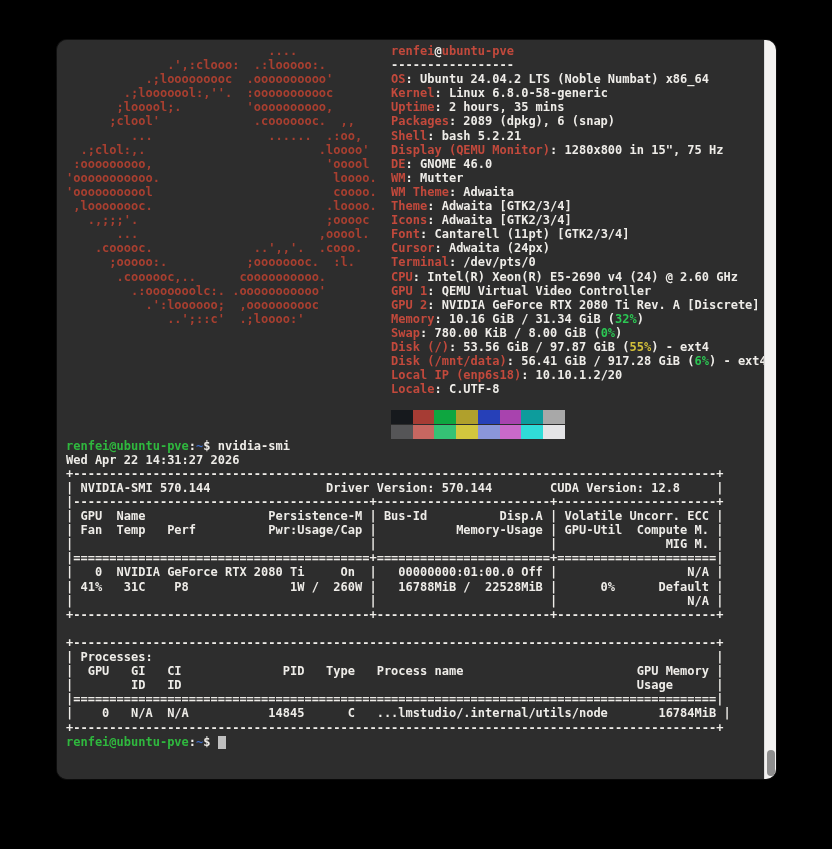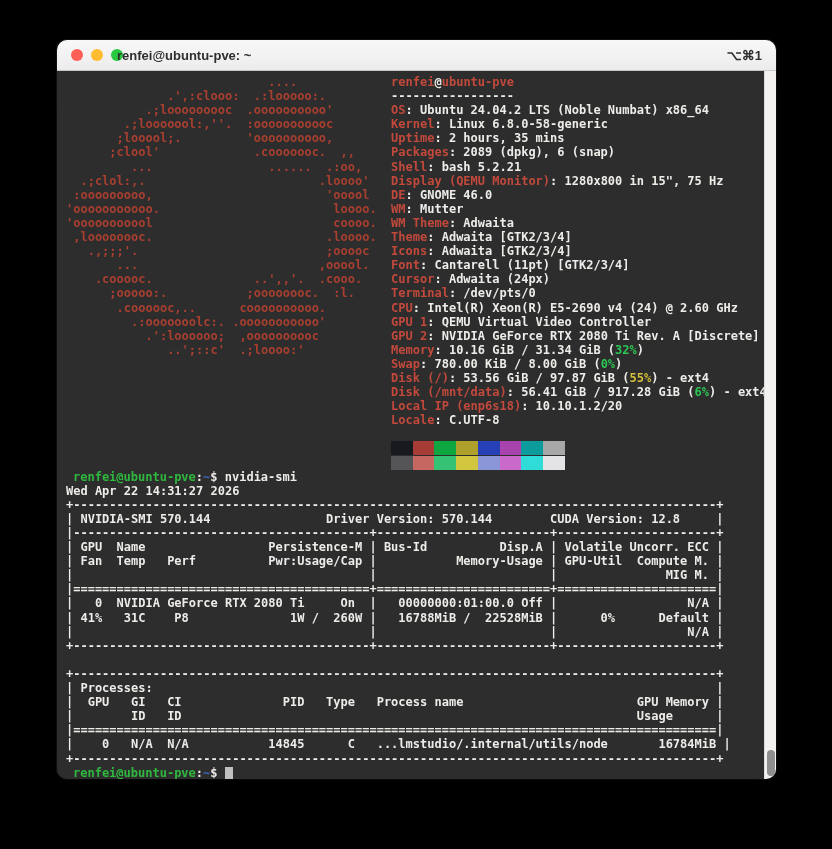--- a/index.html
+++ b/index.html
@@ -21,47 +21,38 @@
               font-size:13px; color:#2e2e2e; }
 
   .term { flex:1; position:relative; background:var(--bg,#2d2d2d); }
   .term-out { position:absolute; left:9px; top:4px;
               font-family:"DejaVu Sans Mono", monospace; font-weight:bold;
               font-size:12px; line-height:14.1px; white-space:pre; }
   .trow { height:14.1px; }
   .c-fg     { color:var(--fg); }
   .c-red    { color:var(--red); }
   .c-art    { color:var(--art); }
-  .c-green  { color:var(--green);margin-left:7px; }
+  .c-green  { color:var(--green); }
   .c-blue   { color:var(--blue); }
   .c-pgreen { color:var(--pgreen);text-align:right; }
   .c-yellow { color:var(--yellow); }
   .cursor { display:inline-block; width:8px; height:13px; background:var(--cursor);
             vertical-align:text-bottom; }
   .pal { }
 
   .scrollbar { position:absolute; top:0; right:0; bottom:0; width:12px; background:#f3f2f1;
                border-left:1px solid #dcdcdc; }
   .thumb { position:absolute; left:1.5px; right:1.5px; bottom:3px; height:26px;
            border-radius:4.5px; background:#8e8e8e; }
 </style>
 </head>
 <body>
 
 <div class="stage">
   <div class="window">
-    <div class="titlebar">
-      <div class="lights">
-        <span class="light" style="background-color: rgb(255, 95, 87);"></span>
-        <span class="light" style="background-color: rgb(254, 188, 46);"></span>
-        <span class="light" style="background-color: rgb(40, 200, 64);"></span>
-      </div>
-      <span class="title">renfei@ubuntu-pve: ~</span>
-      <span class="shortcut">⌥⌘1</span>
-    </div>
     <div class="term">
       <div class="term-out"><div class="trow"><span class="c-art">                            ....             </span><span class="c-red">renfei</span><span class="c-fg">@</span><span class="c-red">ubuntu-pve</span></div><div class="trow"><span class="c-art">              .',:clooo:  .:looooo:.         </span><span class="c-fg">-----------------</span></div><div class="trow"><span class="c-art">           .;looooooooc  .oooooooooo'        </span><span class="c-red">OS</span><span class="c-fg">: Ubuntu 24.04.2 LTS (Noble Numbat) x86_64</span></div><div class="trow"><span class="c-art">        .;looooool:,''.  :ooooooooooc        </span><span class="c-red">Kernel</span><span class="c-fg">: Linux 6.8.0-58-generic</span></div><div class="trow"><span class="c-art">       ;looool;.         'oooooooooo,        </span><span class="c-red">Uptime</span><span class="c-fg">: 2 hours, 35 mins</span></div><div class="trow"><span class="c-art">      ;clool'             .cooooooc.  ,,     </span><span class="c-red">Packages</span><span class="c-fg">: 2089 (dpkg), 6 (snap)</span></div><div class="trow"><span class="c-art">         ...                ......  .:oo,    </span><span class="c-red">Shell</span><span class="c-fg">: bash 5.2.21</span></div><div class="trow"><span class="c-art">  .;clol:,.                        .loooo'   </span><span class="c-red">Display (QEMU Monitor)</span><span class="c-fg">: 1280x800 in 15", 75 Hz</span></div><div class="trow"><span class="c-art"> :ooooooooo,                        'ooool   </span><span class="c-red">DE</span><span class="c-fg">: GNOME 46.0</span></div><div class="trow"><span class="c-art">'ooooooooooo.                        loooo.  </span><span class="c-red">WM</span><span class="c-fg">: Mutter</span></div><div class="trow"><span class="c-art">'ooooooooool                         coooo.  </span><span class="c-red">WM Theme</span><span class="c-fg">: Adwaita</span></div><div class="trow"><span class="c-art"> ,loooooooc.                        .loooo.  </span><span class="c-red">Theme</span><span class="c-fg">: Adwaita [GTK2/3/4]</span></div><div class="trow"><span class="c-art">   .,;;;'.                          ;ooooc   </span><span class="c-red">Icons</span><span class="c-fg">: Adwaita [GTK2/3/4]</span></div><div class="trow"><span class="c-art">       ...                         ,ooool.   </span><span class="c-red">Font</span><span class="c-fg">: Cantarell (11pt) [GTK2/3/4]</span></div><div class="trow"><span class="c-art">    .cooooc.              ..',,'.  .cooo.    </span><span class="c-red">Cursor</span><span class="c-fg">: Adwaita (24px)</span></div><div class="trow"><span class="c-art">      ;ooooo:.           ;oooooooc.  :l.     </span><span class="c-red">Terminal</span><span class="c-fg">: /dev/pts/0</span></div><div class="trow"><span class="c-art">       .coooooc,..      coooooooooo.         </span><span class="c-red">CPU</span><span class="c-fg">: Intel(R) Xeon(R) E5-2690 v4 (24) @ 2.60 GHz</span></div><div class="trow"><span class="c-art">         .:ooooooolc:. .ooooooooooo'         </span><span class="c-red">GPU 1</span><span class="c-fg">: QEMU Virtual Video Controller</span></div><div class="trow"><span class="c-art">           .':loooooo;  ,oooooooooc          </span><span class="c-red">GPU 2</span><span class="c-fg">: NVIDIA GeForce RTX 2080 Ti Rev. A [Discrete]</span></div><div class="trow"><span class="c-art">              ..';::c'  .;loooo:'            </span><span class="c-red">Memory</span><span class="c-fg">: 10.16 GiB / 31.34 GiB (</span><span class="c-pgreen">32%</span><span class="c-fg">)</span></div><div class="trow"><span class="c-art">                                             </span><span class="c-red">Swap</span><span class="c-fg">: 780.00 KiB / 8.00 GiB (</span><span class="c-pgreen">0%</span><span class="c-fg">)</span></div><div class="trow"><span class="c-art">                                             </span><span class="c-red">Disk (/)</span><span class="c-fg">: 53.56 GiB / 97.87 GiB (</span><span class="c-yellow">55%</span><span class="c-fg">) - ext4</span></div><div class="trow"><span class="c-art">                                             </span><span class="c-red">Disk (/mnt/data)</span><span class="c-fg">: 56.41 GiB / 917.28 GiB (</span><span class="c-pgreen">6%</span><span class="c-fg">) - ext4</span></div><div class="trow"><span class="c-art">                                             </span><span class="c-red">Local IP (enp6s18)</span><span class="c-fg">: 10.10.1.2/20</span></div><div class="trow"><span class="c-art">                                             </span><span class="c-red">Locale</span><span class="c-fg">: C.UTF-8</span></div><div class="trow"><span class="c-art">                                             </span></div><div class="trow"><span class="c-art">                                             </span><span class="pal" style="background-color: rgb(22, 25, 29);">   </span><span class="pal" style="background-color: rgb(166, 60, 52);">   </span><span class="pal" style="background-color: rgb(14, 166, 64);">   </span><span class="pal" style="background-color: rgb(176, 160, 44);">   </span><span class="pal" style="background-color: rgb(38, 64, 184);">   </span><span class="pal" style="background-color: rgb(168, 67, 174);">   </span><span class="pal" style="background-color: rgb(13, 156, 156);">   </span><span class="pal" style="background-color: rgb(168, 168, 168);">   </span></div><div class="trow"><span class="c-art">                                             </span><span class="pal" style="background-color: rgb(85, 85, 87);">   </span><span class="pal" style="background-color: rgb(198, 103, 97);">   </span><span class="pal" style="background-color: rgb(53, 194, 117);">   </span><span class="pal" style="background-color: rgb(210, 198, 62);">   </span><span class="pal" style="background-color: rgb(139, 150, 217);">   </span><span class="pal" style="background-color: rgb(201, 105, 201);">   </span><span class="pal" style="background-color: rgb(48, 220, 216);">   </span><span class="pal" style="background-color: rgb(228, 228, 230);">   </span></div><div class="trow"><span class="c-green">renfei@ubuntu-pve</span><span class="c-fg">:</span><span class="c-blue">~</span><span class="c-fg">$ nvidia-smi</span></div><div class="trow"><span class="c-fg">Wed Apr 22 14:31:27 2026</span></div><div class="trow"><span class="c-fg">+-----------------------------------------------------------------------------------------+</span></div><div class="trow"><span class="c-fg">| NVIDIA-SMI 570.144                Driver Version: 570.144        CUDA Version: 12.8     |</span></div><div class="trow"><span class="c-fg">|-----------------------------------------+------------------------+----------------------+</span></div><div class="trow"><span class="c-fg">| GPU  Name                 Persistence-M | Bus-Id          Disp.A | Volatile Uncorr. ECC |</span></div><div class="trow"><span class="c-fg">| Fan  Temp   Perf          Pwr:Usage/Cap |           Memory-Usage | GPU-Util  Compute M. |</span></div><div class="trow"><span class="c-fg">|                                         |                        |               MIG M. |</span></div><div class="trow"><span class="c-fg">|=========================================+========================+======================|</span></div><div class="trow"><span class="c-fg">|   0  NVIDIA GeForce RTX 2080 Ti     On  |   00000000:01:00.0 Off |                  N/A |</span></div><div class="trow"><span class="c-fg">| 41%   31C    P8              1W /  260W |   16788MiB /  22528MiB |      0%      Default |</span></div><div class="trow"><span class="c-fg">|                                         |                        |                  N/A |</span></div><div class="trow"><span class="c-fg">+-----------------------------------------+------------------------+----------------------+</span></div><div class="trow"></div><div class="trow"><span class="c-fg">+-----------------------------------------------------------------------------------------+</span></div><div class="trow"><span class="c-fg">| Processes:                                                                              |</span></div><div class="trow"><span class="c-fg">|  GPU   GI   CI              PID   Type   Process name                        GPU Memory |</span></div><div class="trow"><span class="c-fg">|        ID   ID                                                               Usage      |</span></div><div class="trow"><span class="c-fg">|=========================================================================================|</span></div><div class="trow"><span class="c-fg">|    0   N/A  N/A           14845      C   ...lmstudio/.internal/utils/node       16784MiB |</span></div><div class="trow"><span class="c-fg">+-----------------------------------------------------------------------------------------+</span></div><div class="trow"><span class="c-green">renfei@ubuntu-pve</span><span class="c-fg">:</span><span class="c-blue">~</span><span class="c-fg">$ </span><span class="cursor"></span></div></div>
       <div class="scrollbar">
         <div class="thumb"></div>
       </div>
     </div>
   </div>
 </div>
 
 </body></html>

